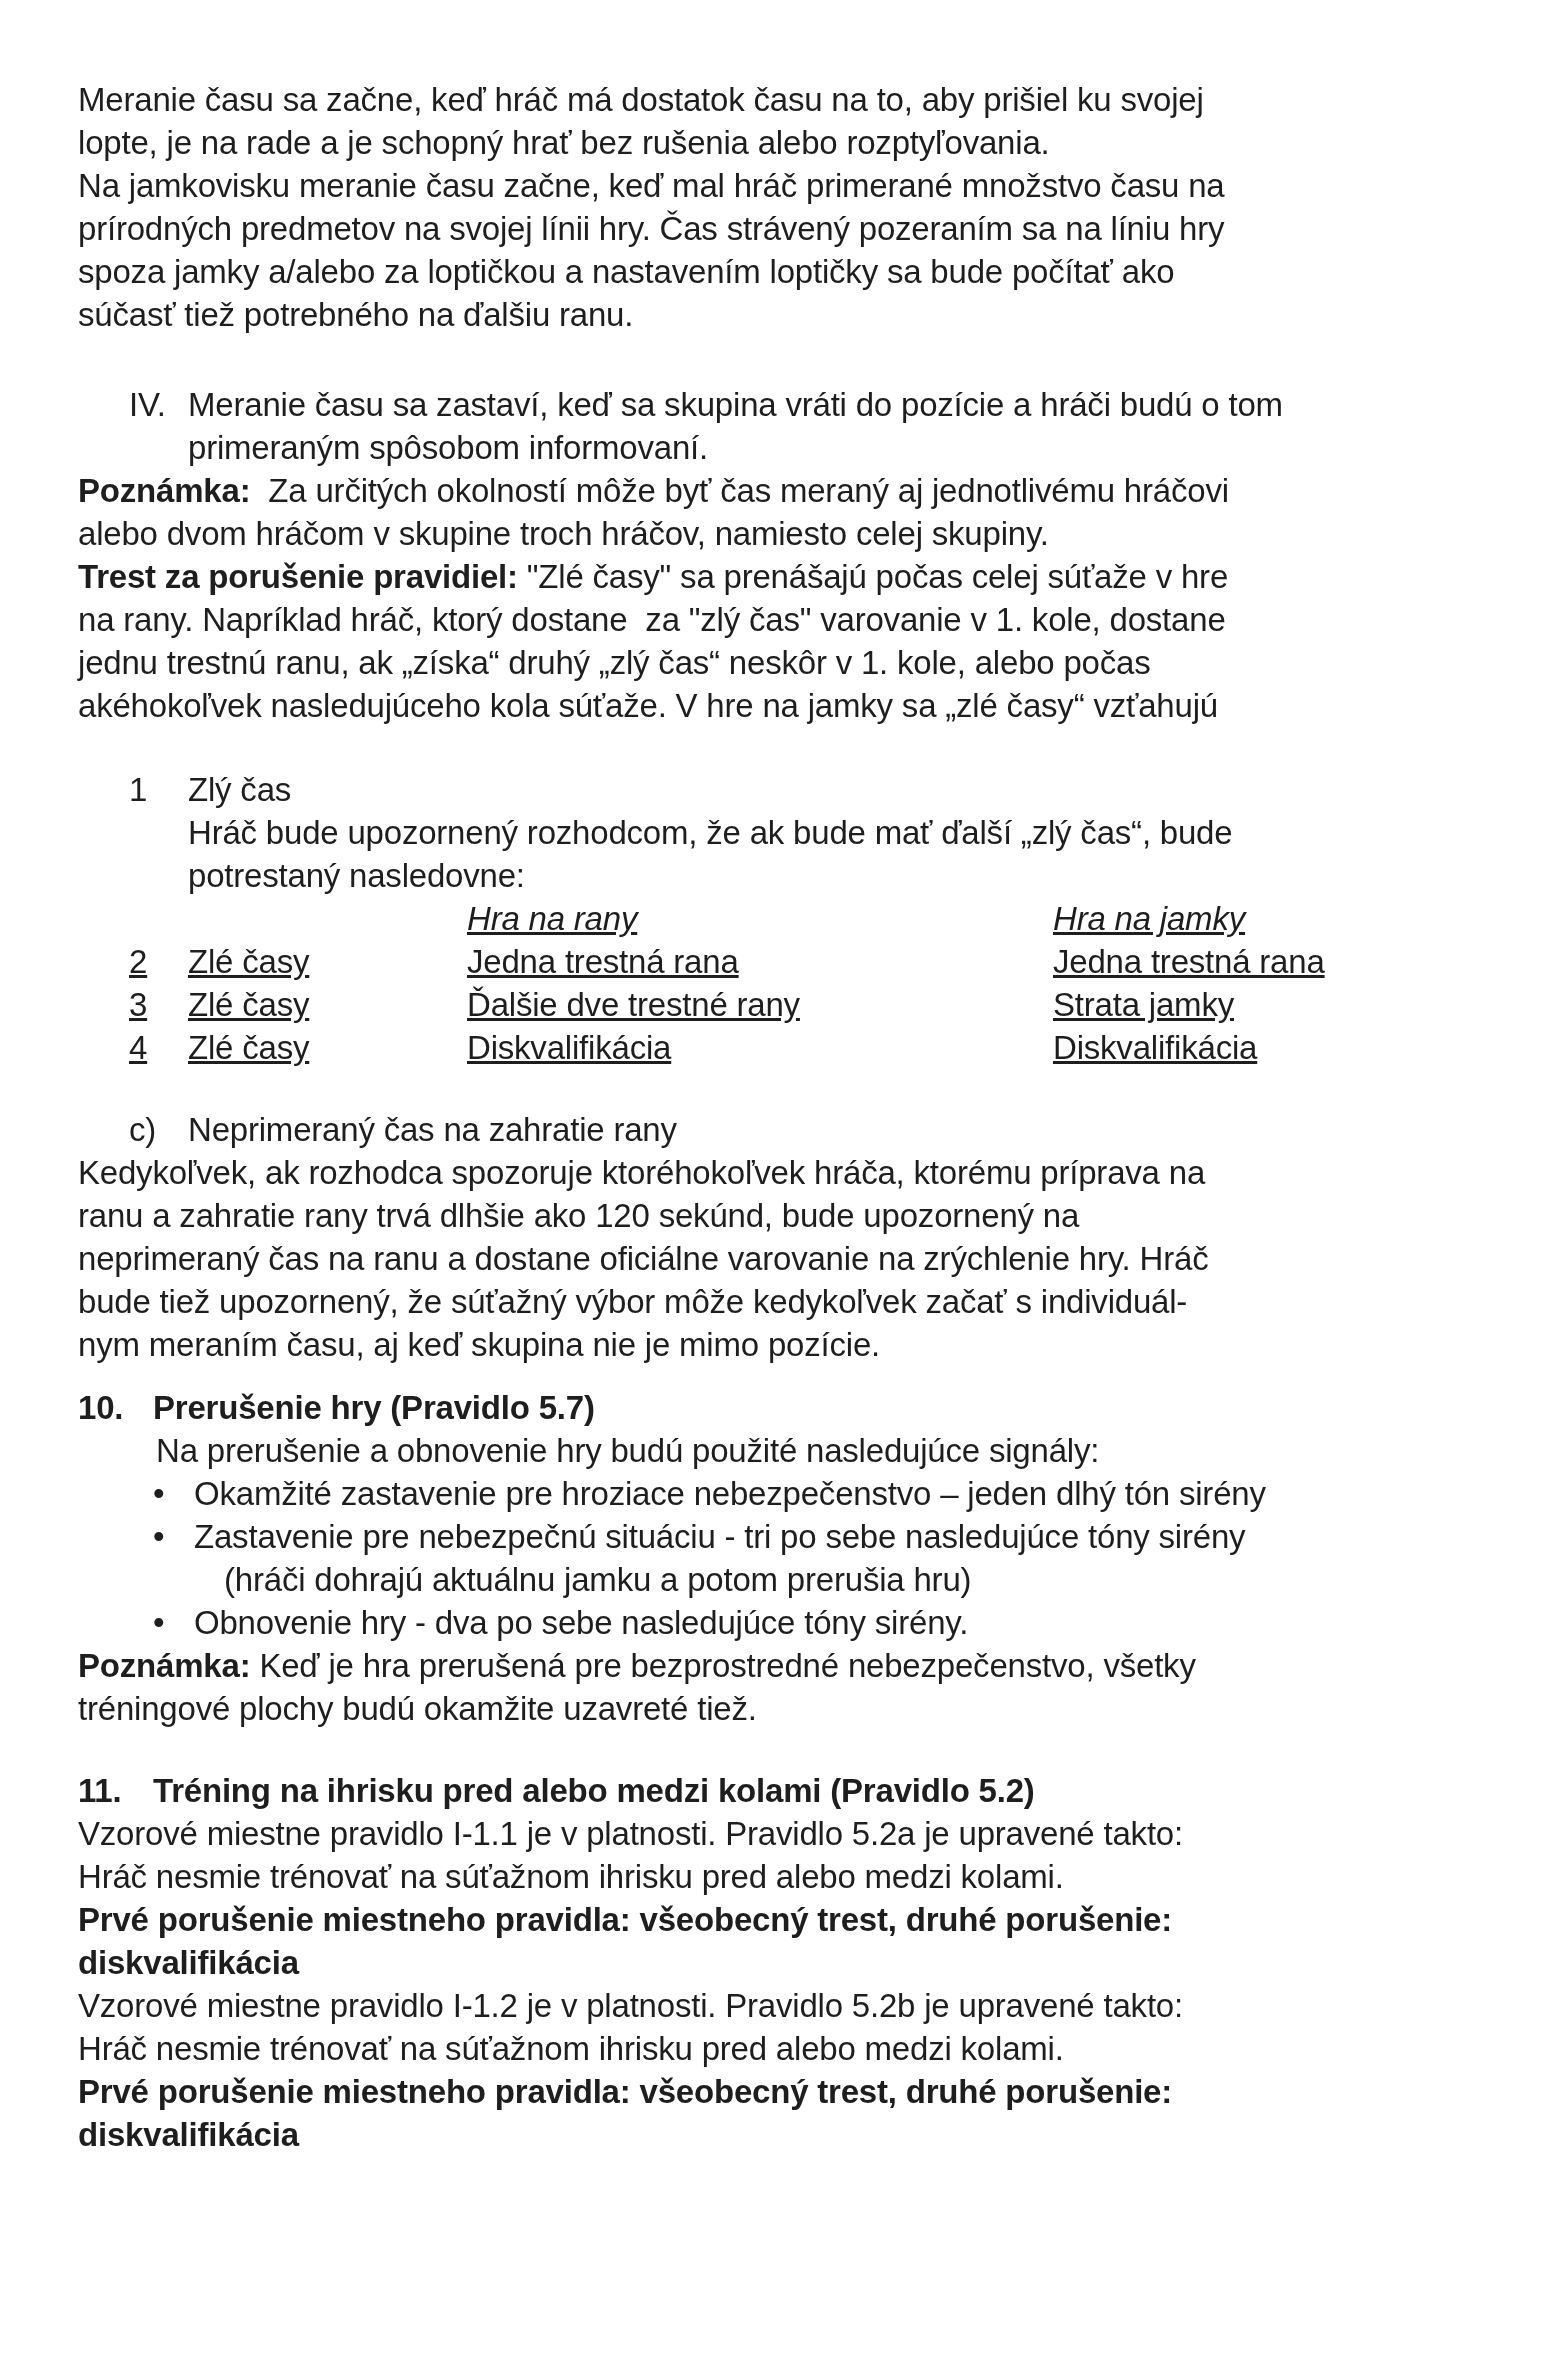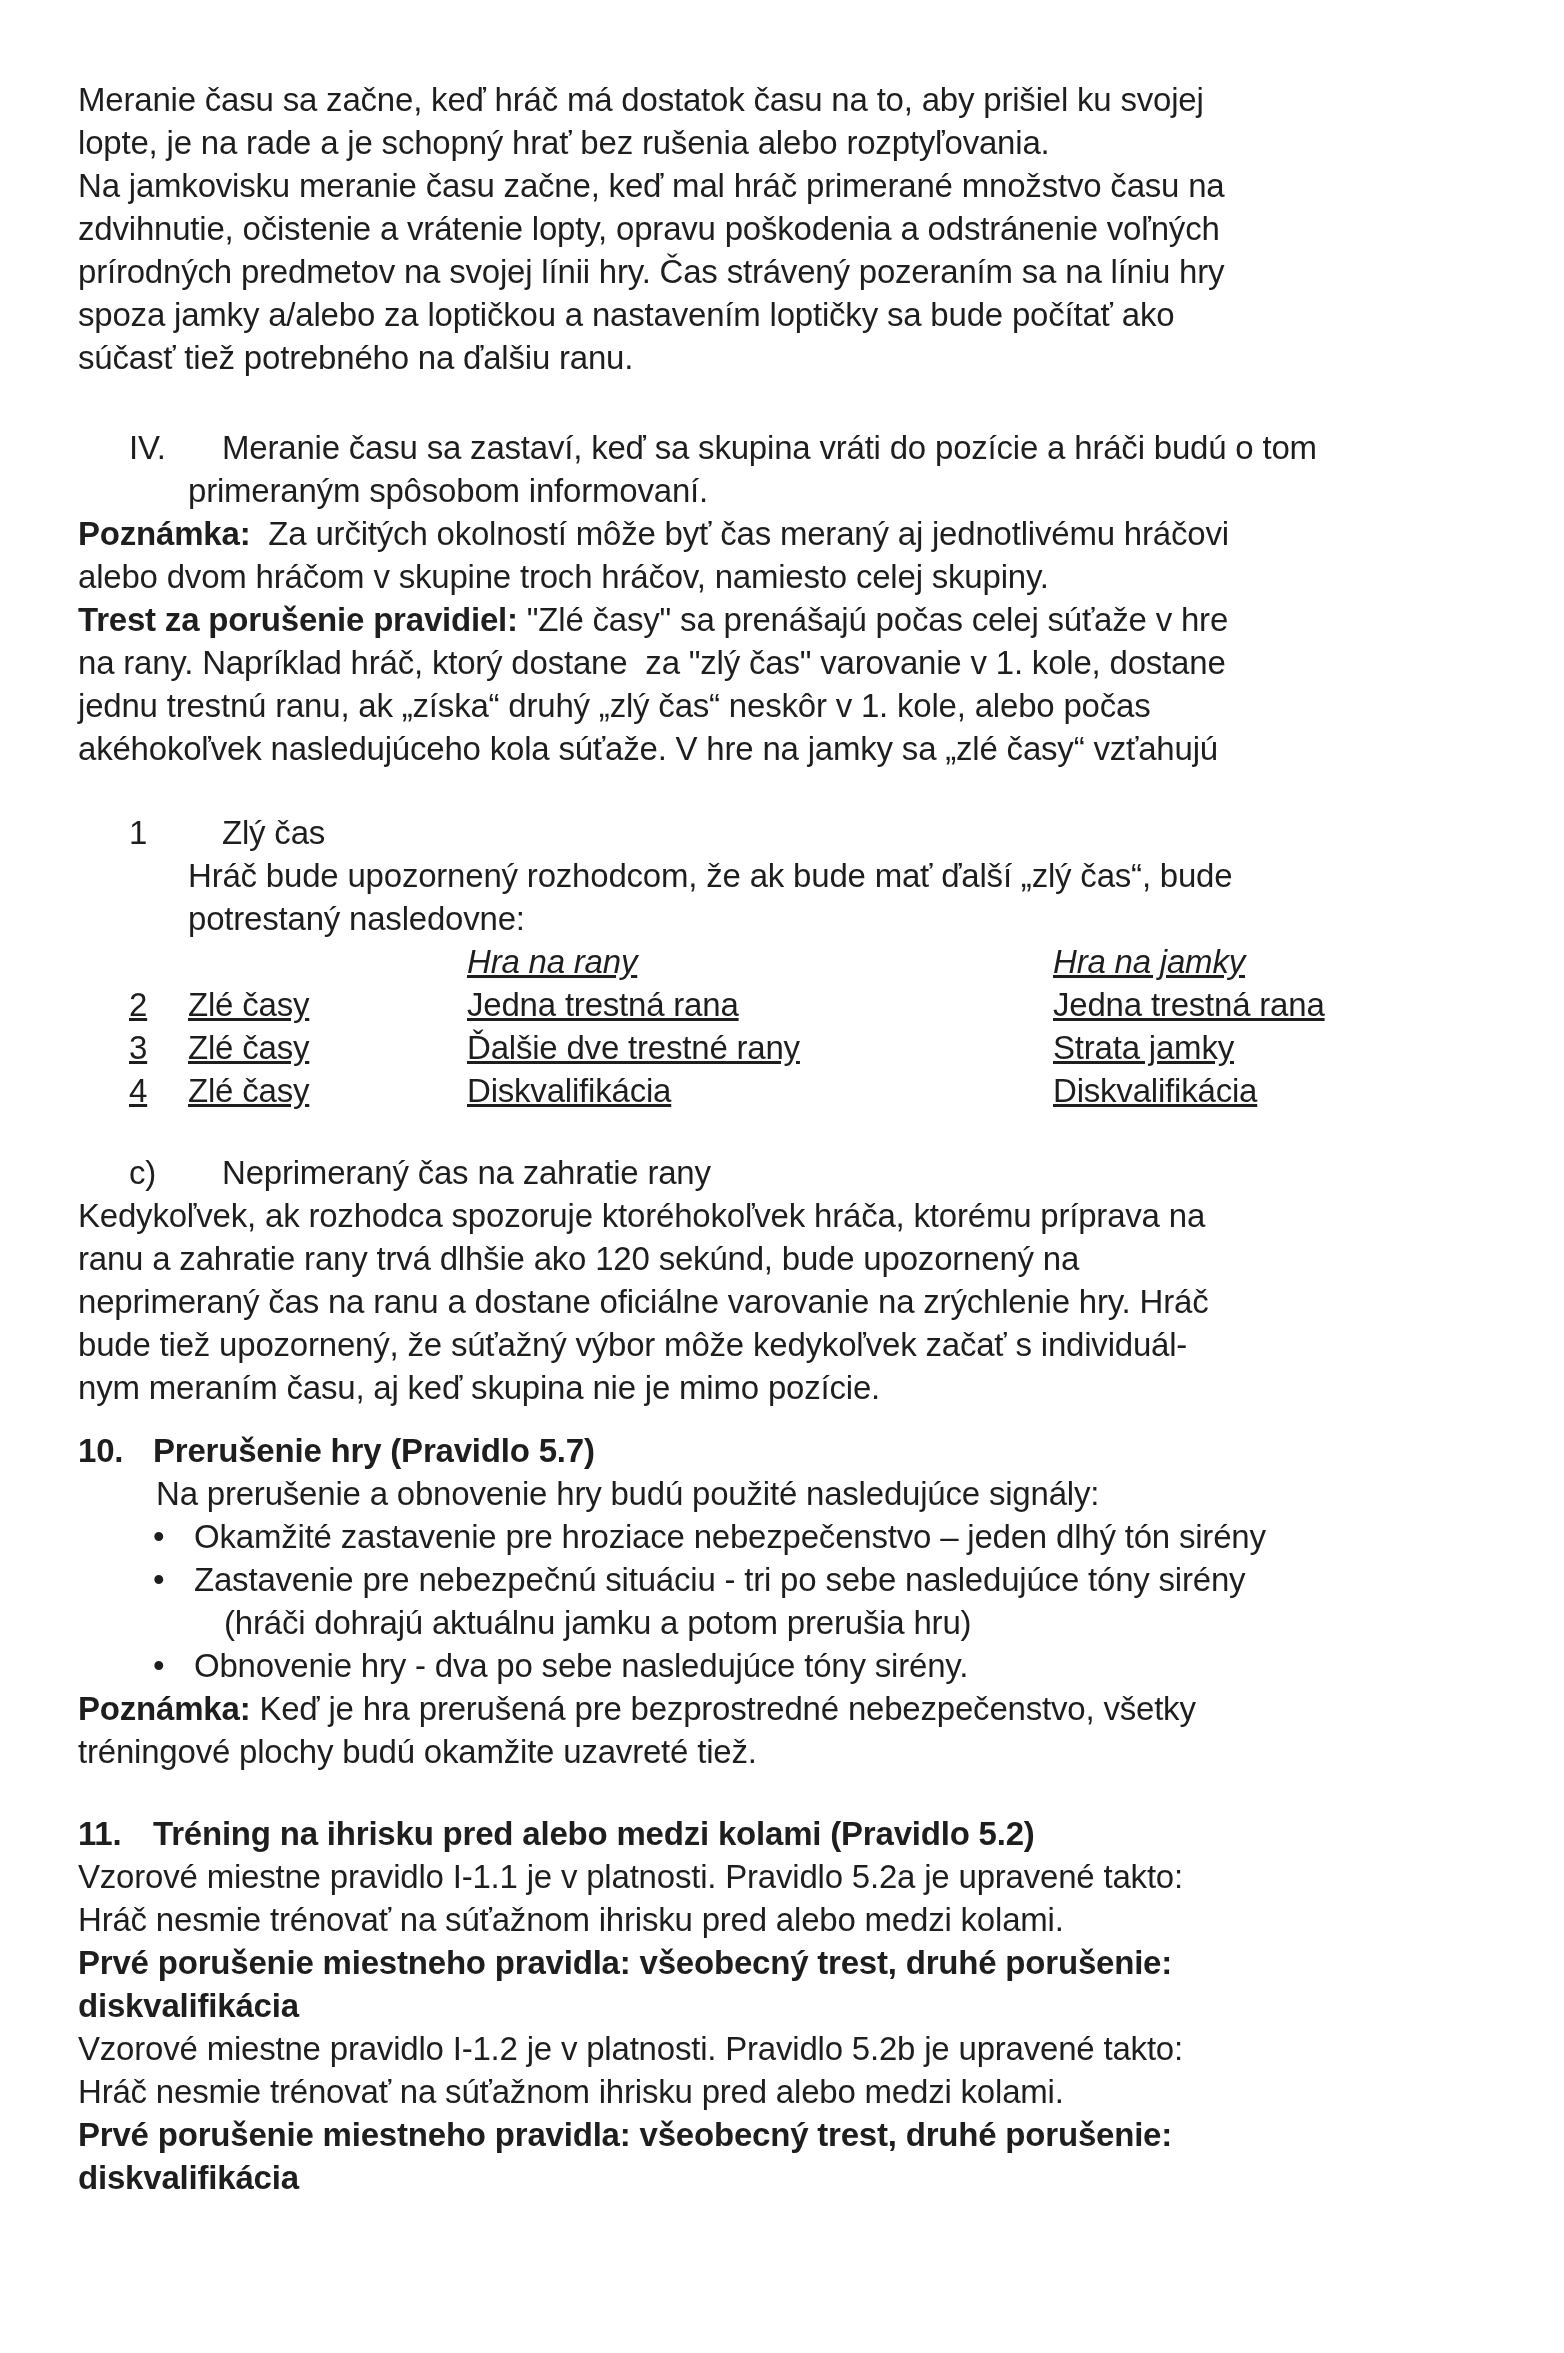--- a/index.html
+++ b/index.html
@@ -20,21 +20,21 @@
     padding: 78px 45px 0 78px;
   }
   .block { margin: 0; }
   .line {
     white-space: pre;
     line-height: 43px;
     height: 43px;
   }
   .row { display: flex; }
   
-  .ind-item { padding-left: 51px; gap: 34px; }          
+  .ind-item { padding-left: 51px; }          
   .num-cell { flex: 0 0 59px; }              
   .ind-text { padding-left: 110px; }         
   .lbl { font-weight: bold; }
   .it { font-style: italic; }
   
   .t-row { display: flex; padding-left: 51px; text-decoration: underline; }
   .t-num   { flex: 0 0 59px; }
   .t-label { flex: 0 0 279px; }
   .t-c3    { flex: 0 0 586px; }
   .t-c4    { flex: 1 1 auto; }
@@ -55,21 +55,20 @@
 </style>
 </head>
 <body>
 
 <div class="page">
 
   <div class="block">
     <div class="line">Meranie času sa začne, keď hráč má dostatok času na to, aby prišiel ku svojej</div>
     <div class="line">lopte, je na rade a je schopný hrať bez rušenia alebo rozptyľovania.</div>
     <div class="line">Na jamkovisku meranie času začne, keď mal hráč primerané množstvo času na</div>
-    <div class="line">zdvihnutie, očistenie a vrátenie lopty, opravu poškodenia a odstránenie voľných</div>
     <div class="line">prírodných predmetov na svojej línii hry. Čas strávený pozeraním sa na líniu hry</div>
     <div class="line">spoza jamky a/alebo za loptičkou a nastavením loptičky sa bude počítať ako</div>
     <div class="line">súčasť tiež potrebného na ďalšiu ranu.</div>
   </div>
 
   <div class="block gap-iv">
     <div class="line row ind-item">
       <span class="num-cell">IV.</span>
       <span>Meranie času sa zastaví, keď sa skupina vráti do pozície a hráči budú o tom</span>
     </div>

